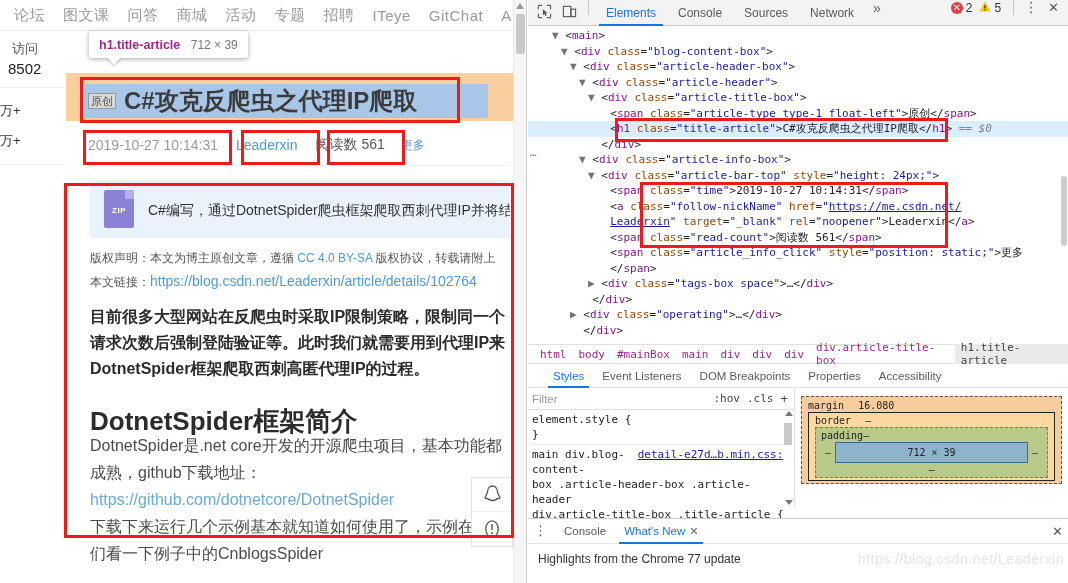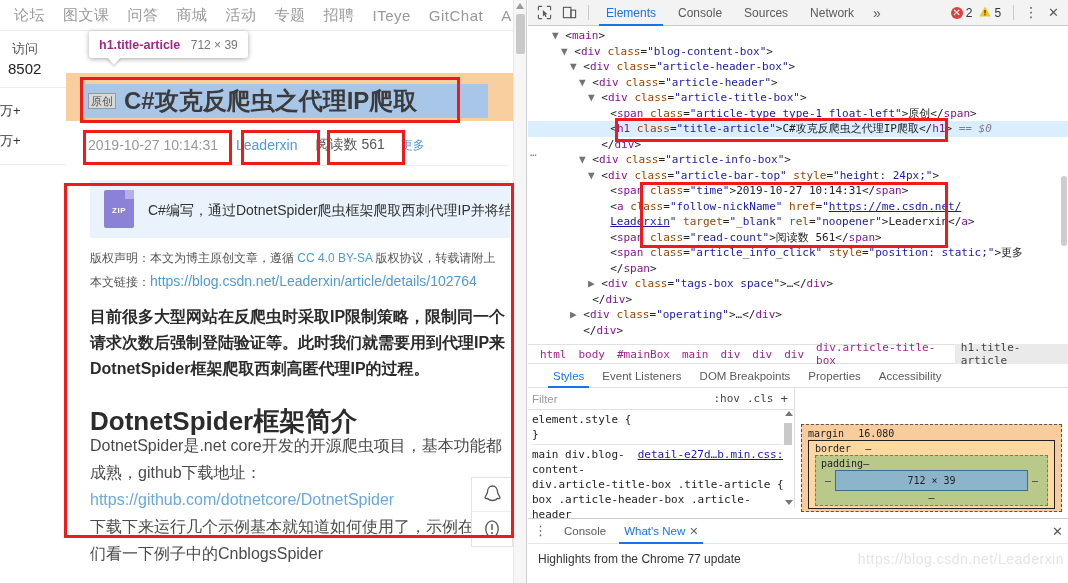--- a/index.html
+++ b/index.html
@@ -171,21 +171,21 @@
 
   
   .redbox { position: absolute; border: 3px solid #ef1b1b; z-index: 8; pointer-events: none; }
 
   
   .devtools {
     position: absolute; left: 528px; top: 0; width: 540px; height: 583px;
     background: #fff; font-family: "Liberation Sans", sans-serif;
   }
   .dt-toolbar {
-    height: 26px; border-bottom: 1px solid #cdcdcd; display: flex; align-items: center;
+    height: 26px; border-bottom: 1px solid #cdcdcd; display: flex; 
     background: #f3f3f3; padding-left: 4px; position: relative;
   }
   .dt-icon-btn { width: 25px; height: 22px; display: flex; align-items: center; justify-content: center; }
   .dt-vsep { width: 1px; height: 15px; background: #c8c8c8; margin: 0 6px; }
   .dt-tabs { display: flex; align-items: center; height: 26px; }
   .dt-tab {
     font-size: 12px; color: #5a5a5a; padding: 0 11px; height: 26px;
     display: flex; align-items: center; position: relative;
   }
   .dt-tab.active { color: #1a73e8; }
@@ -266,21 +266,21 @@
   .cssprop { color: #c41a16; }
   .styles-scroll { position: absolute; right: 0; top: 22px; width: 11px; bottom: 0; background: #fff; }
   .styles-scroll .up { position: absolute; top: 1px; left: 2px; width:0;height:0;border-left:4px solid transparent;border-right:4px solid transparent;border-bottom:5px solid #777; }
   .styles-scroll .dn { position: absolute; bottom: 3px; left: 2px; width:0;height:0;border-left:4px solid transparent;border-right:4px solid transparent;border-top:5px solid #777; }
   .styles-scroll .th { position: absolute; top: 13px; left: 1px; width: 8px; height: 22px; background: #c9c9c9; }
 
   
   .boxmodel { flex: 1; position: relative; padding: 8px 6px; background: #fff; }
   .bm-margin {
     border: 1px dashed #555; background: #f9cc9d; padding: 3px 6px 2px 6px;
-    position: relative; font-family: "DejaVu Sans Mono", monospace; font-size: 10px; color: #222; margin-top: 28px;
+    position: relative; font-family: "DejaVu Sans Mono", monospace; font-size: 10px; color: #222;
   }
   .bm-border { border: 1px solid #222; background: #fdd9a0; padding: 2px 6px; margin-top: 1px; }
   .bm-padding { border: 1px dashed #777; background: #b8c98a; padding: 2px 5px; margin-top: 1px; }
   .bm-content {
     border: 1px solid #3a6e8f; background: #8cb5cc; text-align: center;
     font-size: 10px; color: #222; padding: 4px 3px; margin: 1px 0;
   }
   .bm-label { font-size: 10px; }
   .bm-dash { font-size: 10px; color: #333; }
   .bm-center-row { display: flex; align-items: center; }
@@ -519,22 +519,22 @@
           <span class="hovcls">.cls</span>
           <span class="plusbtn">+</span>
         </div>
         <div class="css-text">
           <div>element.style {</div>
           <div>}</div>
           <div class="css-rule-sep"></div>
           <div>
             <span class="css-src">detail-e27d…b.min.css:1</span><span>main div.blog-content-</span>
           </div>
+          <div>box .article-header-box .article-header</div>
           <div>div.article-title-box .title-article {</div>
-          <div>box .article-header-box .article-header</div>
           <div>&nbsp;&nbsp;<span class="cssprop">font-size</span><span>: 24px;</span></div>
         </div>
         <div class="styles-scroll">
           <div class="up"></div>
           <div class="th"></div>
           <div class="dn"></div>
         </div>
       </div>
 
       <div class="boxmodel">

